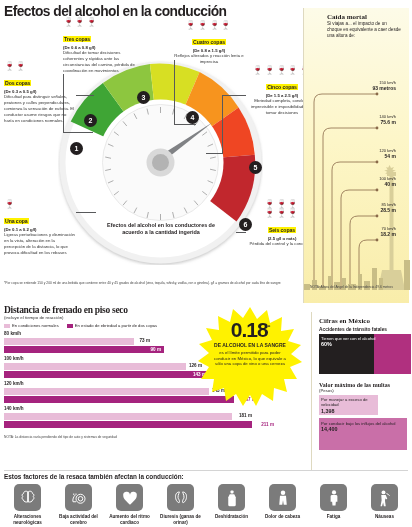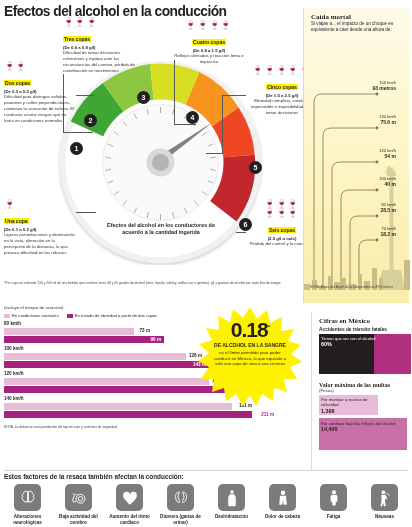--- a/index.html
+++ b/index.html
@@ -226,21 +226,21 @@
     <div class="glasses">🍷🍷🍷<br>🍷🍷🍷</div>
     <div class="hl">Seis copas</div>
     <div class="dose">(2.5 g/l o más)</div>
     <div class="desc">Pérdida del control y la conciencia</div>
   </div>
   <div class="ln" style="left:236px; top:232px; width:10px; height:1px;"></div>
 
   <div class="footnote" style="left:4px; top:281px; width:292px;">*Por copa se entiende 150 y 200 ml de una bebida que contiene entre 40 y 45 grados de alcohol (vino, tequila, whisky, vodka, ron o ginebra). g/l = gramos de alcohol por cada litro de sangre</div>
 
   <div id="fall">
-    <div style="padding:5px 6px 0 7px;">
+    <div style="padding:5px 6px 0 23px;">
       <div class="sec-title">Caída mortal</div>
       <div class="sec-sub">Si viajas a... el impacto de un choque es equivalente a caer desde una altura de:</div>
     </div>
     <svg viewBox="0 0 106 230" style="position:absolute;left:0;top:52px;width:106px;height:230px;">
       <g fill="none" stroke="#8a6a4a" stroke-width="0.8">
         <path d="M10 230 L10 42 Q10 34 18 34 L72 34"></path>
         <path d="M19 230 L19 76 Q19 68 27 68 L72 68"></path>
         <path d="M28 230 L28 110 Q28 102 36 102 L72 102"></path>
         <path d="M37 230 L37 138 Q37 130 45 130 L72 130"></path>
         <path d="M46 230 L46 164 Q46 156 54 156 L72 156"></path>
@@ -292,20 +292,21 @@
       <b>28.5 m</b>
     </div>
     <div class="fall-lbl" style="position:absolute;left:6px;top:218px;width:86px;">
       <div>70 km/h</div>
       <b>18.2 m</b>
     </div>
     <div class="footnote" style="left:6px; top:277px; width:96px;">NOTA: Altura del Ángel de la Independencia 49.6 metros</div>
   </div>
 
   <div id="brake">
+    <div class="bt">Distancia de frenado en piso seco</div>
     <div class="bsub">(incluye el tiempo de reacción)</div>
     <div class="legend">
       <span>
         <i class="sw" style="background:#e8bcd8"></i><span>En condiciones normales</span>
       </span>
       <span>
         <i class="sw" style="background:#a5237e"></i><span>En estado de ebriedad a partir de dos copas</span>
       </span>
     </div>
 

